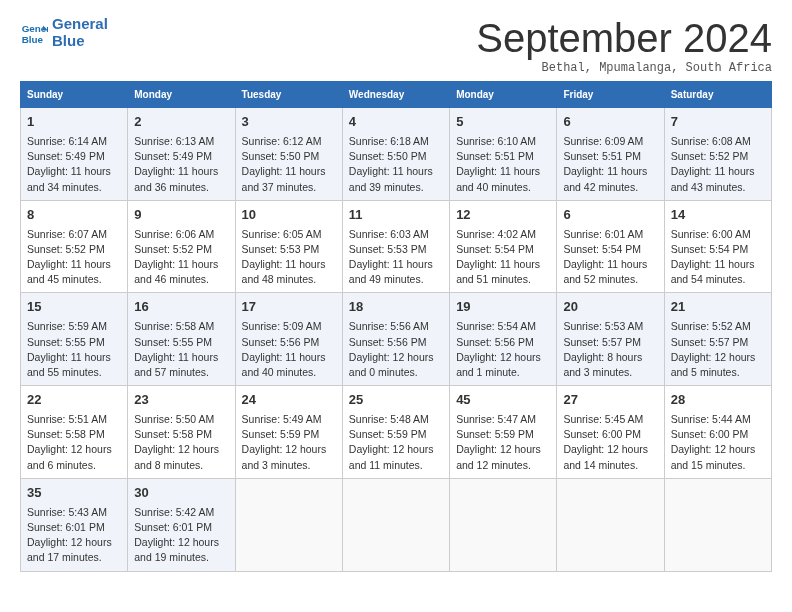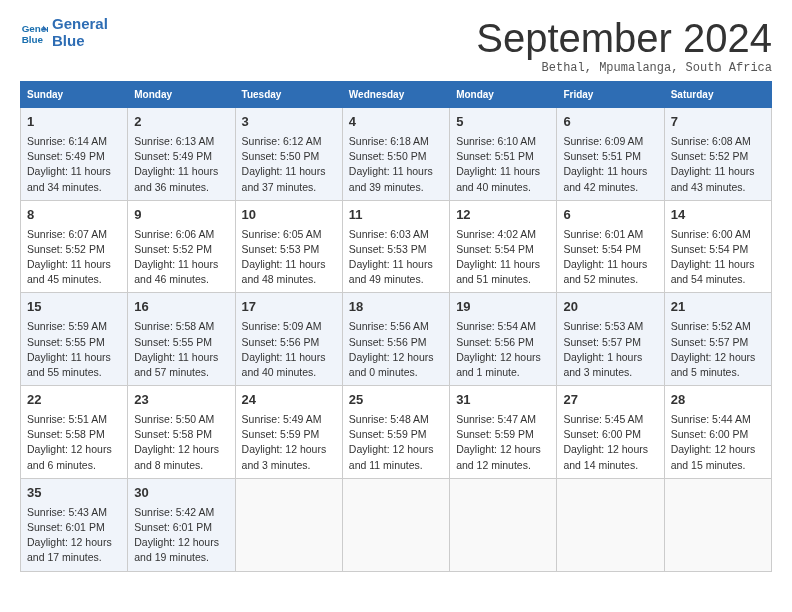--- a/index.html
+++ b/index.html
@@ -130,29 +130,29 @@
         <td><span class="day-num">12</span><span>Sunrise: 4:02 AM</span><br><span>Sunset: 5:54 PM</span><br><span>Daylight: 11 hours and 51 minutes.</span></td>
         <td><span class="day-num">6</span><span>Sunrise: 6:01 AM</span><br><span>Sunset: 5:54 PM</span><br><span>Daylight: 11 hours and 52 minutes.</span></td>
         <td><span class="day-num">14</span><span>Sunrise: 6:00 AM</span><br><span>Sunset: 5:54 PM</span><br><span>Daylight: 11 hours and 54 minutes.</span></td>
       </tr>
       <tr>
         <td><span class="day-num">15</span><span>Sunrise: 5:59 AM</span><br><span>Sunset: 5:55 PM</span><br><span>Daylight: 11 hours and 55 minutes.</span></td>
         <td><span class="day-num">16</span><span>Sunrise: 5:58 AM</span><br><span>Sunset: 5:55 PM</span><br><span>Daylight: 11 hours and 57 minutes.</span></td>
         <td><span class="day-num">17</span><span>Sunrise: 5:09 AM</span><br><span>Sunset: 5:56 PM</span><br><span>Daylight: 11 hours and 40 minutes.</span></td>
         <td><span class="day-num">18</span><span>Sunrise: 5:56 AM</span><br><span>Sunset: 5:56 PM</span><br><span>Daylight: 12 hours and 0 minutes.</span></td>
         <td><span class="day-num">19</span><span>Sunrise: 5:54 AM</span><br><span>Sunset: 5:56 PM</span><br><span>Daylight: 12 hours and 1 minute.</span></td>
-        <td><span class="day-num">20</span><span>Sunrise: 5:53 AM</span><br><span>Sunset: 5:57 PM</span><br><span>Daylight: 1 hours and 3 minutes.</span></td>
+        <td><span class="day-num">20</span><span>Sunrise: 5:53 AM</span><br><span>Sunset: 5:57 PM</span><br><span>Daylight: 8 hours and 3 minutes.</span></td>
         <td><span class="day-num">21</span><span>Sunrise: 5:52 AM</span><br><span>Sunset: 5:57 PM</span><br><span>Daylight: 12 hours and 5 minutes.</span></td>
       </tr>
       <tr>
         <td><span class="day-num">22</span><span>Sunrise: 5:51 AM</span><br><span>Sunset: 5:58 PM</span><br><span>Daylight: 12 hours and 6 minutes.</span></td>
         <td><span class="day-num">23</span><span>Sunrise: 5:50 AM</span><br><span>Sunset: 5:58 PM</span><br><span>Daylight: 12 hours and 8 minutes.</span></td>
         <td><span class="day-num">24</span><span>Sunrise: 5:49 AM</span><br><span>Sunset: 5:59 PM</span><br><span>Daylight: 12 hours and 3 minutes.</span></td>
         <td><span class="day-num">25</span><span>Sunrise: 5:48 AM</span><br><span>Sunset: 5:59 PM</span><br><span>Daylight: 12 hours and 11 minutes.</span></td>
-        <td><span class="day-num">31</span><span>Sunrise: 5:47 AM</span><br><span>Sunset: 5:59 PM</span><br><span>Daylight: 12 hours and 12 minutes.</span></td>
+        <td><span class="day-num">45</span><span>Sunrise: 5:47 AM</span><br><span>Sunset: 5:59 PM</span><br><span>Daylight: 12 hours and 12 minutes.</span></td>
         <td><span class="day-num">27</span><span>Sunrise: 5:45 AM</span><br><span>Sunset: 6:00 PM</span><br><span>Daylight: 12 hours and 14 minutes.</span></td>
         <td><span class="day-num">28</span><span>Sunrise: 5:44 AM</span><br><span>Sunset: 6:00 PM</span><br><span>Daylight: 12 hours and 15 minutes.</span></td>
       </tr>
       <tr>
         <td><span class="day-num">35</span><span>Sunrise: 5:43 AM</span><br><span>Sunset: 6:01 PM</span><br><span>Daylight: 12 hours and 17 minutes.</span></td>
         <td><span class="day-num">30</span><span>Sunrise: 5:42 AM</span><br><span>Sunset: 6:01 PM</span><br><span>Daylight: 12 hours and 19 minutes.</span></td>
         <td class="cell-empty"></td>
         <td class="cell-empty"></td>
         <td class="cell-empty"></td>
         <td class="cell-empty"></td>

